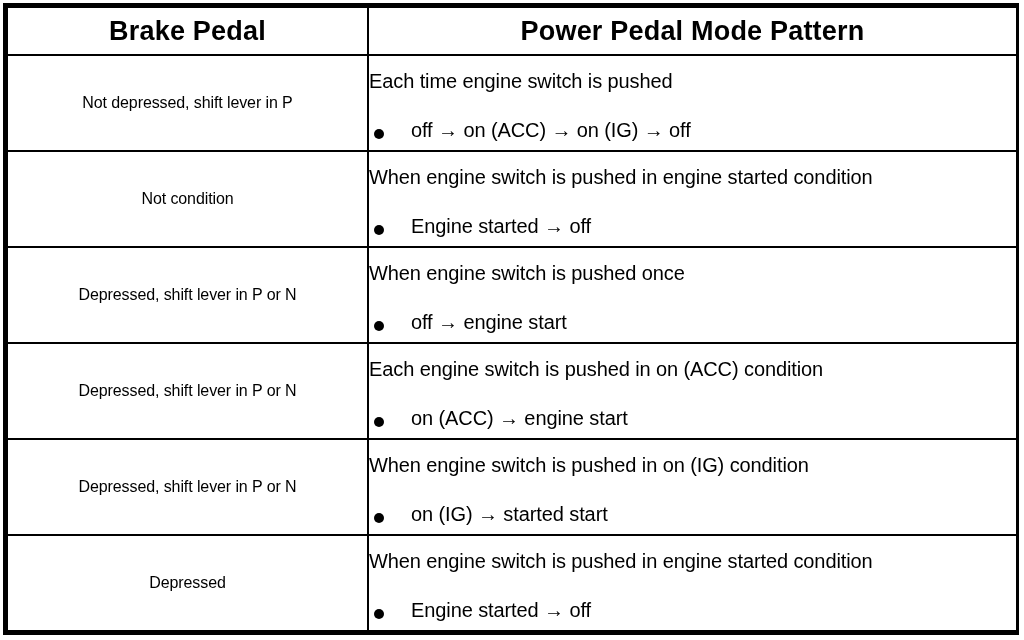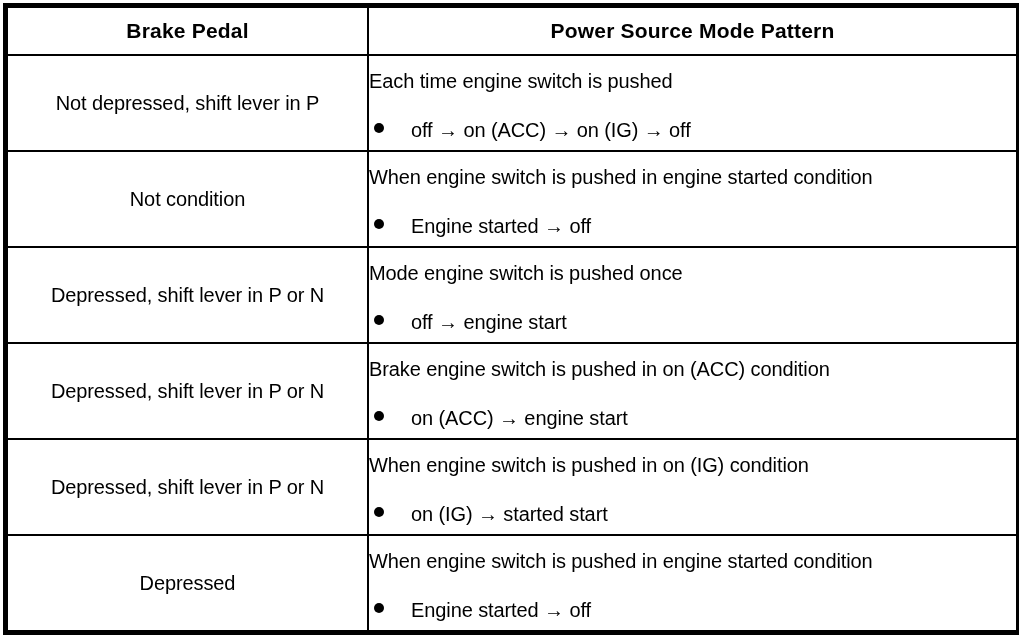--- a/index.html
+++ b/index.html
@@ -39,30 +39,30 @@
     vertical-align: middle;
   }
 
   
   col.col-brake { width: 361px; }
   col.col-pattern { width: 649px; }
 
   
   thead th {
     height: 46px;
-    font-size: 21px;
+    font-size: 27px;
     font-weight: bold;
     text-align: center;
     letter-spacing: 0.2px;
   }
 
   
   td.brake-cell {
     text-align: center;
-    font-size: 20px;
+    font-size: 16px;
     font-weight: normal;
     padding: 0 3px;
     white-space: nowrap;
     letter-spacing: -0.1px;
   }
 
   
   td.pattern-cell {
     text-align: left;
     font-size: 20px;
@@ -72,21 +72,21 @@
   }
 
   .pattern-head {
     margin-top: 6px;
     white-space: nowrap;
     line-height: 1.15;
   }
 
   .pattern-bullet-line {
     display: flex;
-    align-items: center;
+    align-items: flex-end;
     margin-top: 26px;
     white-space: nowrap;
     line-height: 1.15;
   }
 
   .bullet-dot {
     display: inline-block;
     width: 10px;
     height: 10px;
     border-radius: 50%;
@@ -107,21 +107,21 @@
 
 <div class="table-wrap">
   <table class="spec-table">
     <colgroup>
       <col class="col-brake">
       <col class="col-pattern">
     </colgroup>
     <thead>
       <tr>
         <th>Brake Pedal</th>
-        <th>Power Source Mode Pattern</th>
+        <th>Power Pedal Mode Pattern</th>
       </tr>
     </thead>
     <tbody>
 
       <tr>
         <td class="brake-cell">Not depressed, shift lever in P</td>
         <td class="pattern-cell">
           <div class="pattern-head">Each time engine switch is pushed</div>
           <div class="pattern-bullet-line">
             <span class="bullet-dot"></span>
@@ -137,32 +137,32 @@
           <div class="pattern-bullet-line">
             <span class="bullet-dot"></span>
             <span class="bullet-text">Engine started → off</span>
           </div>
         </td>
       </tr>
 
       <tr>
         <td class="brake-cell">Depressed, shift lever in P or N</td>
         <td class="pattern-cell">
-          <div class="pattern-head">Mode engine switch is pushed once</div>
+          <div class="pattern-head">When engine switch is pushed once</div>
           <div class="pattern-bullet-line">
             <span class="bullet-dot"></span>
             <span class="bullet-text">off → engine start</span>
           </div>
         </td>
       </tr>
 
       <tr>
         <td class="brake-cell">Depressed, shift lever in P or N</td>
         <td class="pattern-cell">
-          <div class="pattern-head">Brake engine switch is pushed in on (ACC) condition</div>
+          <div class="pattern-head">Each engine switch is pushed in on (ACC) condition</div>
           <div class="pattern-bullet-line">
             <span class="bullet-dot"></span>
             <span class="bullet-text">on (ACC) → engine start</span>
           </div>
         </td>
       </tr>
 
       <tr>
         <td class="brake-cell">Depressed, shift lever in P or N</td>
         <td class="pattern-cell">

